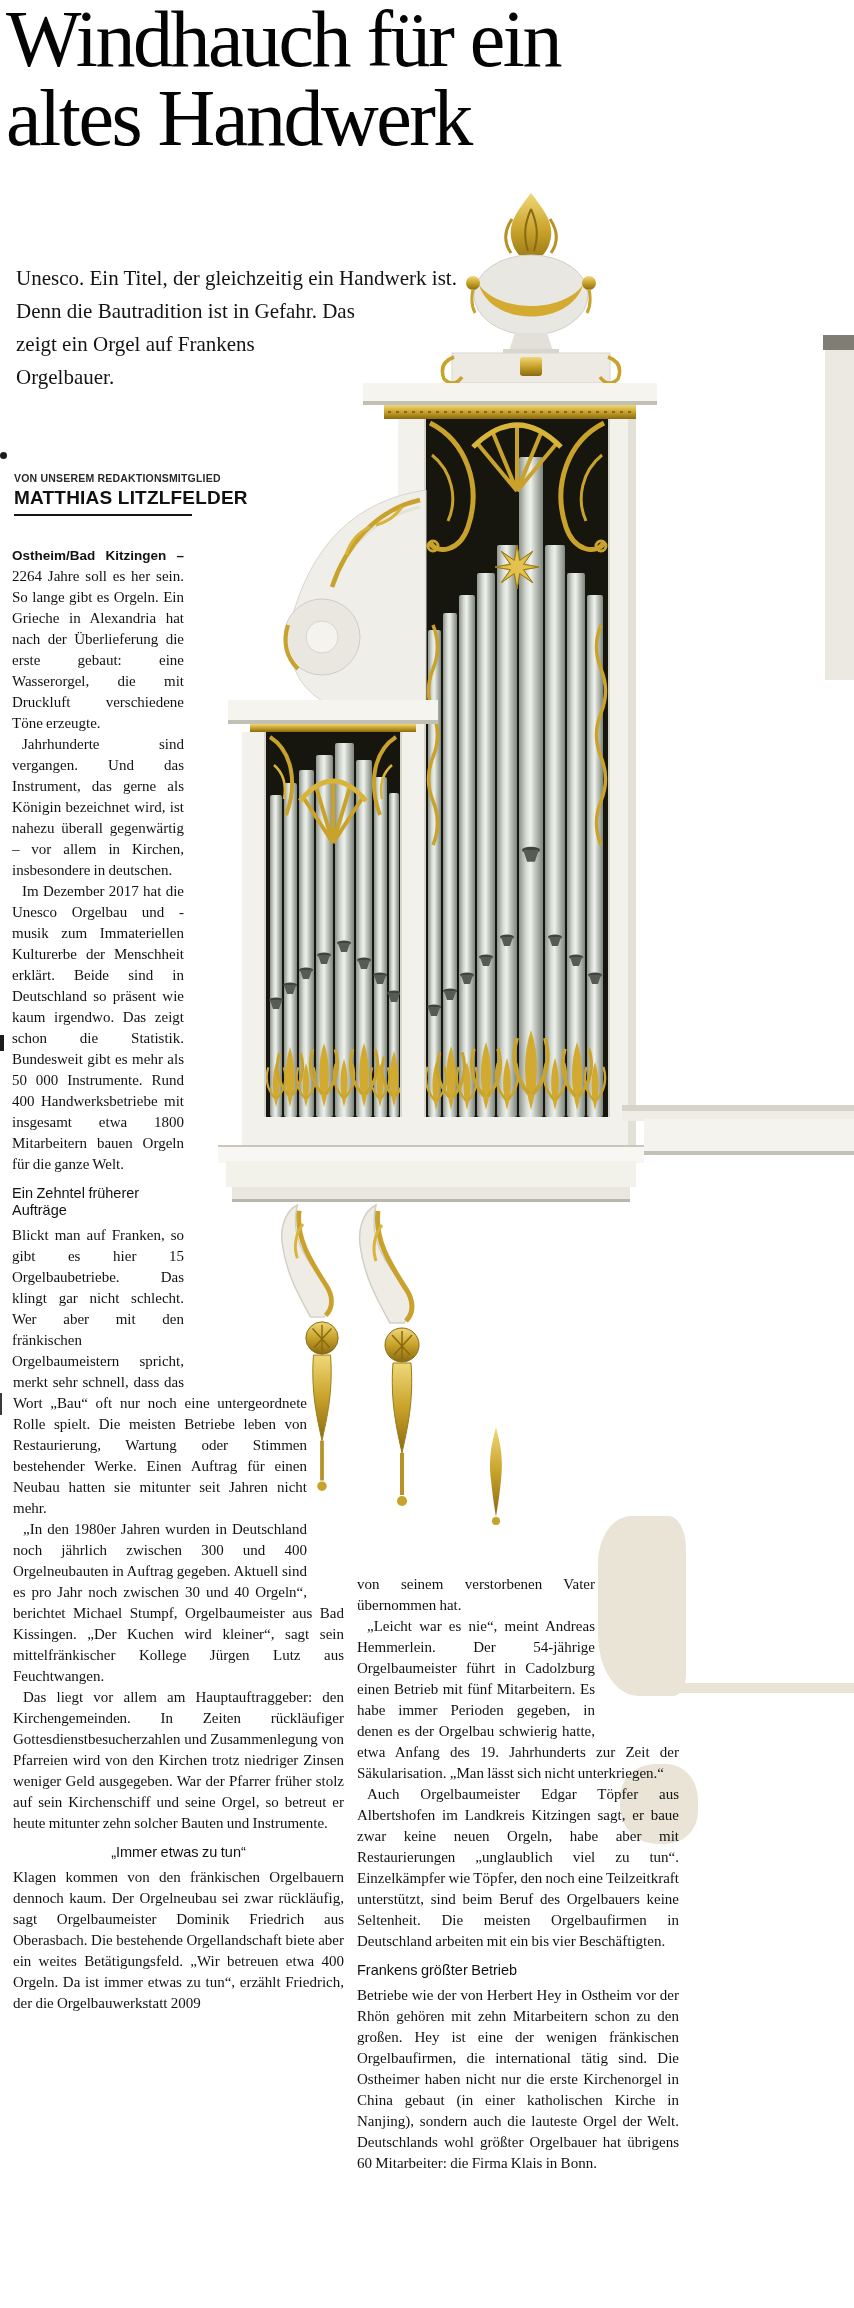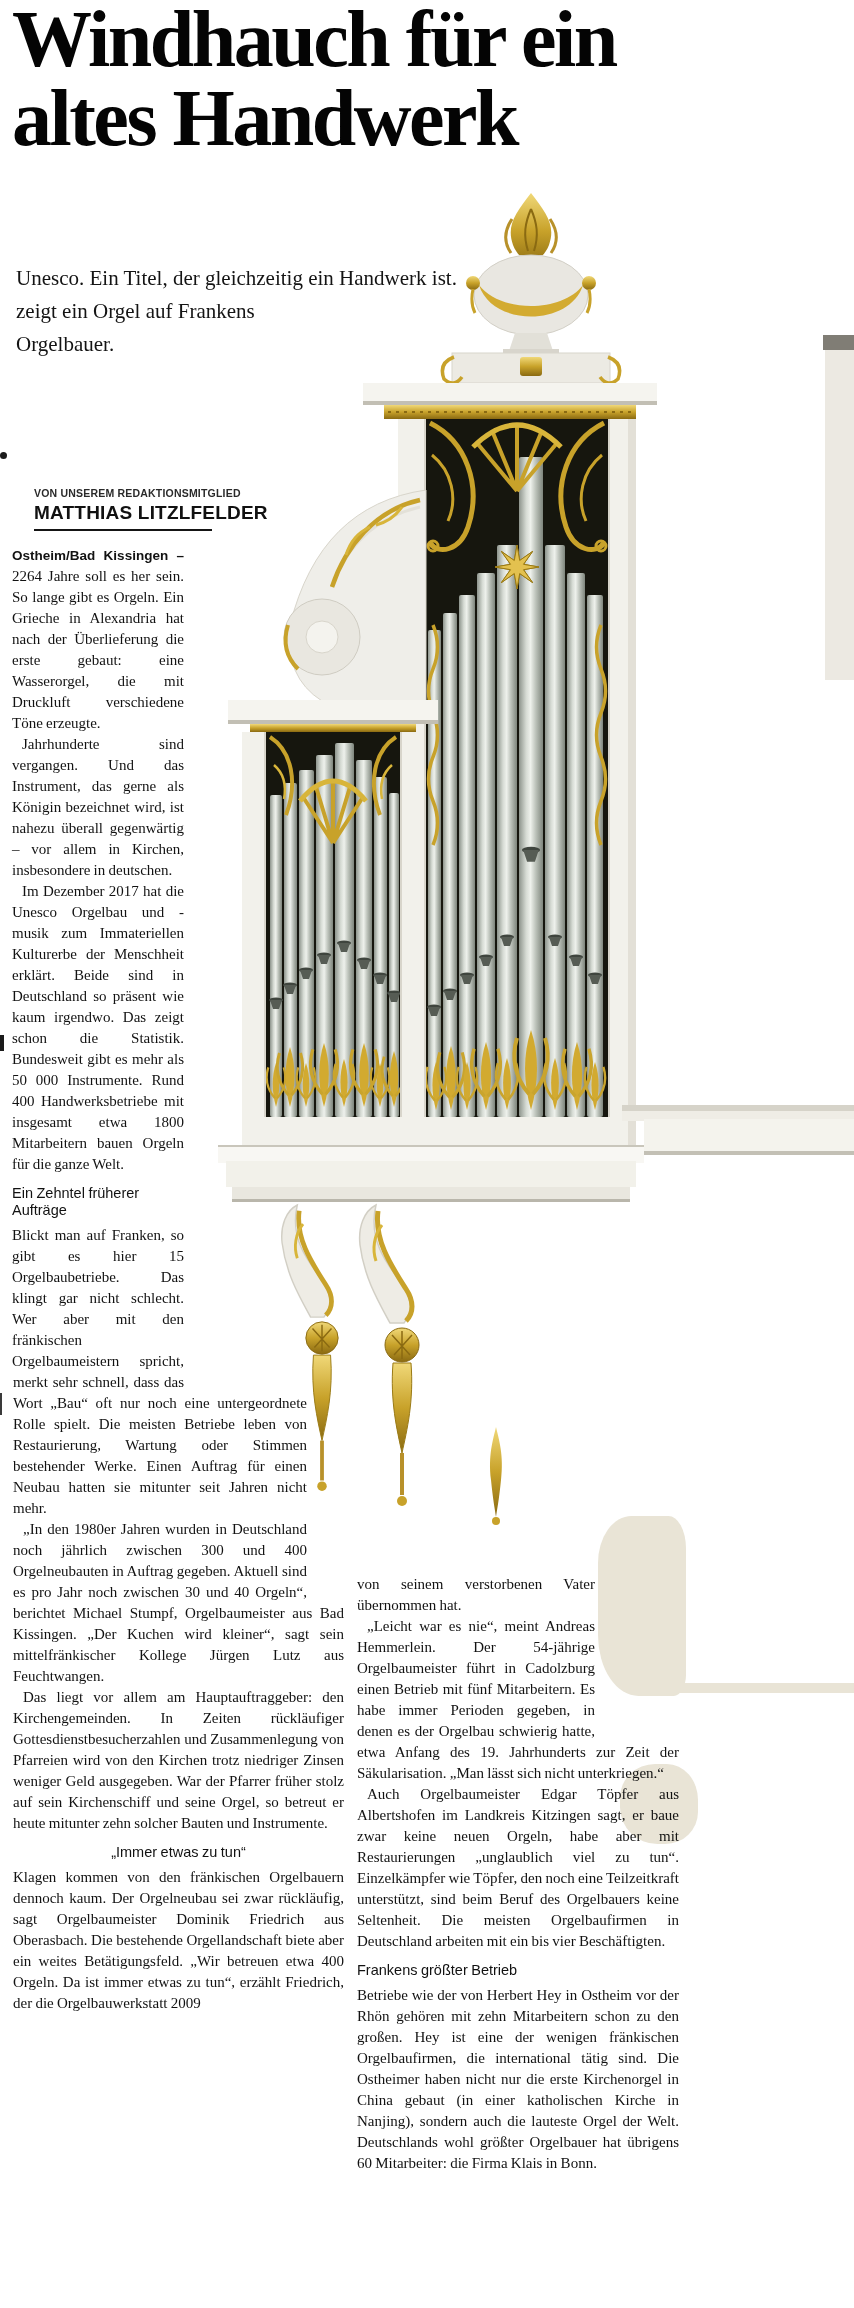--- a/index.html
+++ b/index.html
@@ -1,30 +1,30 @@
 <!DOCTYPE html>
 <html lang="de"><head>
 <meta charset="utf-8">
 <style>
   html,body{margin:0;padding:0;background:#ffffff;}
   .page{position:relative;width:854px;height:2308px;background:#fff;overflow:hidden;
         font-family:"Liberation Serif", serif;color:#121212;}
 
   
-  .headline{position:absolute;left:12px;top:0px;font-weight:700;color:#040404;
+  .headline{position:absolute;left:6px;top:0px;font-weight:400;color:#040404;
             font-size:80px;line-height:79px;letter-spacing:-2.5px;white-space:nowrap;}
 
   
   .lede{position:absolute;left:16px;top:262px;font-size:21px;line-height:33px;color:#141414;}
   .lede-line{white-space:nowrap;}
   .kicker{font-family:"Liberation Sans",sans-serif;font-weight:700;font-size:17px;
           letter-spacing:1.6px;margin-right:9px;color:#000;}
 
   
-  .byline{position:absolute;left:14px;top:487px;font-family:"Liberation Sans",sans-serif;color:#111;margin-left:20px;}
+  .byline{position:absolute;left:14px;top:472px;font-family:"Liberation Sans",sans-serif;color:#111;}
   .byline-label{font-size:10.5px;font-weight:700;letter-spacing:.2px;color:#2a2a2a;white-space:nowrap;}
   .byline-name{font-size:19px;font-weight:700;margin-top:3px;letter-spacing:.2px;white-space:nowrap;}
   .byline-rule{width:178px;border-top:2px solid #151515;margin-top:5px;}
 
   
   .colA{position:absolute;left:12px;top:545px;width:332px;text-align:justify;
         font-size:15px;line-height:21px;word-spacing:-.5px;hyphens:auto;}
   .colB{position:absolute;left:357px;top:1538px;width:322px;text-align:justify;
         font-size:15px;line-height:21px;word-spacing:-.5px;hyphens:auto;margin-top:36px;}
   .colA p,.colB p{margin:0;text-indent:10px;}
@@ -252,36 +252,37 @@
   <div class="edge-mark1"></div>
   <div class="edge-mark2"></div>
 
   <div class="headline">
     <div>Windhauch für ein</div>
     <div>altes Handwerk</div>
   </div>
 
   <div class="lede">
     <div class="lede-line">Unesco. Ein Titel, der gleichzeitig ein Handwerk ist.</div>
+    <div class="lede-line">Denn die Bautradition ist in Gefahr. Das</div>
     <div class="lede-line">zeigt ein Orgel auf Frankens</div>
     <div class="lede-line">Orgelbauer.</div>
   </div>
 
   <div class="byline">
     <div class="byline-label">VON UNSEREM REDAKTIONSMITGLIED</div>
     <div class="byline-name">MATTHIAS LITZLFELDER</div>
     <div class="byline-rule"></div>
   </div>
 
   <div class="colA">
     <div class="fr" style="width:160px;height:845px"></div>
     <div class="fr" style="width:37px;height:212px"></div>
     <div class="fl" style="width:1px;height:1048px"></div>
 
-    <p class="noind"><span class="dateline">Ostheim/Bad Kissingen –</span> <span>2264 Jahre soll es her sein. So lange gibt es Orgeln. Ein Grieche in Alexandria hat nach der Überlieferung die erste gebaut: eine Wasserorgel, die mit Druckluft verschiedene Töne erzeugte.</span></p>
+    <p class="noind"><span class="dateline">Ostheim/Bad Kitzingen –</span> <span>2264 Jahre soll es her sein. So lange gibt es Orgeln. Ein Grieche in Alexandria hat nach der Überlieferung die erste gebaut: eine Wasserorgel, die mit Druckluft verschiedene Töne erzeugte.</span></p>
     <p>Jahrhunderte sind vergangen. Und das Instrument, das gerne als Königin bezeichnet wird, ist nahezu überall gegenwärtig – vor allem in Kirchen, insbesondere in deutschen.</p>
     <p>Im Dezember 2017 hat die Unesco Orgelbau und -musik zum Immateriellen Kulturerbe der Menschheit erklärt. Beide sind in Deutschland so präsent wie kaum irgendwo. Das zeigt schon die Statistik. Bundesweit gibt es mehr als 50 000 Instrumente. Rund 400 Handwerksbetriebe mit insgesamt etwa 1800 Mitarbeitern bauen Orgeln für die ganze Welt.</p>
     <div class="shead">Ein Zehntel früherer Aufträge</div>
     <p class="noind">Blickt man auf Franken, so gibt es hier 15 Orgelbaubetriebe. Das klingt gar nicht schlecht. Wer aber mit den fränkischen Orgelbaumeistern spricht, merkt sehr schnell, dass das Wort „Bau“ oft nur noch eine untergeordnete Rolle spielt. Die meisten Betriebe leben von Restaurierung, Wartung oder Stimmen bestehender Werke. Einen Auftrag für einen Neubau hatten sie mitunter seit Jahren nicht mehr.</p>
     <p>„In den 1980er Jahren wurden in Deutschland noch jährlich zwischen 300 und 400 Orgelneubauten in Auftrag gegeben. Aktuell sind es pro Jahr noch zwischen 30 und 40 Orgeln“, berichtet Michael Stumpf, Orgelbaumeister aus Bad Kissingen. „Der Kuchen wird kleiner“, sagt sein mittelfränkischer Kollege Jürgen Lutz aus Feuchtwangen.</p>
     <p>Das liegt vor allem am Hauptauftraggeber: den Kirchengemeinden. In Zeiten rückläufiger Gottesdienstbesucherzahlen und Zusammenlegung von Pfarreien wird von den Kirchen trotz niedriger Zinsen weniger Geld ausgegeben. War der Pfarrer früher stolz auf sein Kirchenschiff und seine Orgel, so betreut er heute mitunter zehn solcher Bauten und Instrumente.</p>
     <div class="shead center">„Immer etwas zu tun“</div>
     <p class="noind">Klagen kommen von den fränkischen Orgelbauern dennoch kaum. Der Orgelneubau sei zwar rückläufig, sagt Orgelbaumeister Dominik Friedrich aus Oberasbach. Die bestehende Orgellandschaft biete aber ein weites Betätigungsfeld. „Wir betreuen etwa 400 Orgeln. Da ist immer etwas zu tun“, erzählt Friedrich, der die Orgelbauwerkstatt 2009</p>
   </div>
 

